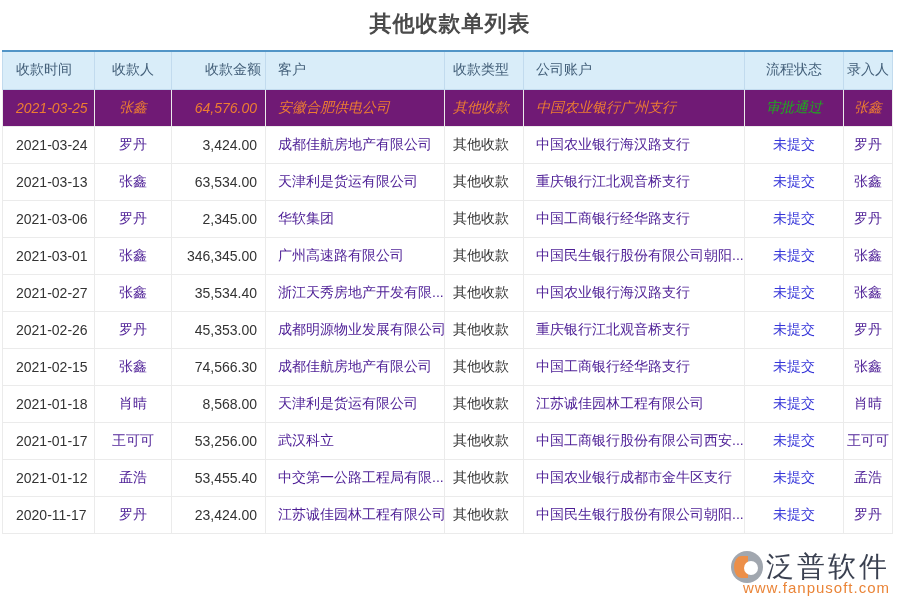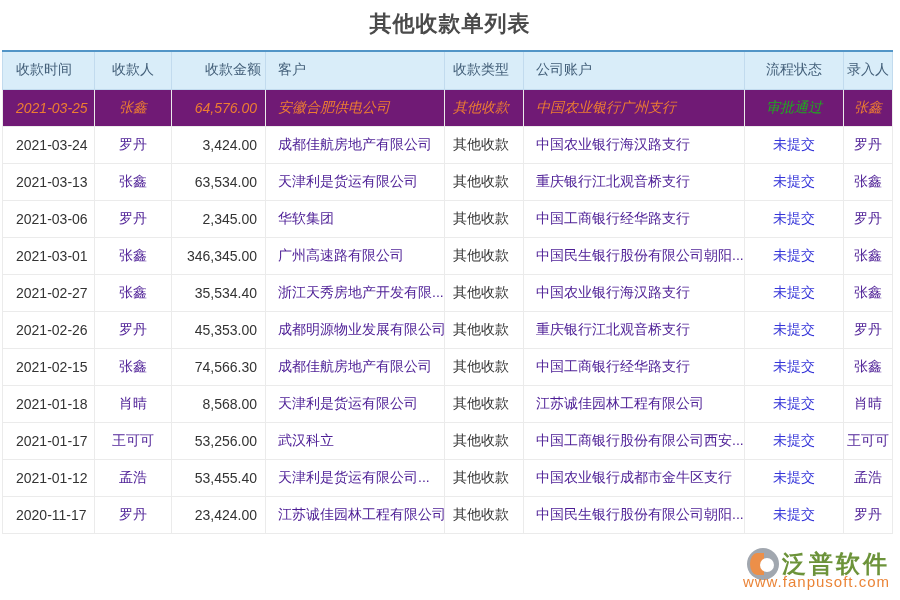--- a/index.html
+++ b/index.html
@@ -53,21 +53,21 @@
   .watermark {
     position: absolute; right: 2px; top: 498px; z-index: 3;
     text-align: right; pointer-events: none;
   }
   .wm-top { display: flex; align-items: center; justify-content: flex-end; opacity: 0.82; }
   .wm-logo { position: relative; display: inline-block; width: 32px; height: 32px; margin-right: 3px; }
   .wm-logo .g { position: absolute; left: 0; top: 0; width: 32px; height: 32px; border-radius: 50%; background: #8d949e; }
   .wm-logo .o { position: absolute; left: 3px; top: 5px; width: 14px; height: 22px; border-radius: 50% 0 0 50%; background: #e87722; }
   .wm-logo .w { position: absolute; left: 13px; top: 10px; width: 14px; height: 14px; border-radius: 50%; background: #ffffff; }
   .wm-brand {
-    font-size: 24px; font-weight: bold; color: #4d7c0f; letter-spacing: 3px;
+    font-size: 28px; font-weight: normal; color: #0f172a; letter-spacing: 3px;
   }
   .wm-url {
     margin-top: -7px; font-size: 15px; font-weight: normal;
     color: #e87722; opacity: 0.9; letter-spacing: 1px;
   }
 </style>
 </head>
 <body>
 
 <div class="page">
@@ -195,21 +195,21 @@
             <td class="col-customer link">武汉科立</td>
             <td class="col-type">其他收款</td>
             <td class="col-account link">中国工商银行股份有限公司西安...</td>
             <td class="col-status status">未提交</td>
             <td class="col-recorder link">王可可</td>
           </tr>
           <tr>
             <td class="col-date">2021-01-12</td>
             <td class="col-payee link">孟浩</td>
             <td class="col-amount">53,455.40</td>
-            <td class="col-customer link">天津利是货运有限公司...</td>
+            <td class="col-customer link">中交第一公路工程局有限...</td>
             <td class="col-type">其他收款</td>
             <td class="col-account link">中国农业银行成都市金牛区支行</td>
             <td class="col-status status">未提交</td>
             <td class="col-recorder link">孟浩</td>
           </tr>
           <tr>
             <td class="col-date">2020-11-17</td>
             <td class="col-payee link">罗丹</td>
             <td class="col-amount">23,424.00</td>
             <td class="col-customer link">江苏诚佳园林工程有限公司</td>

